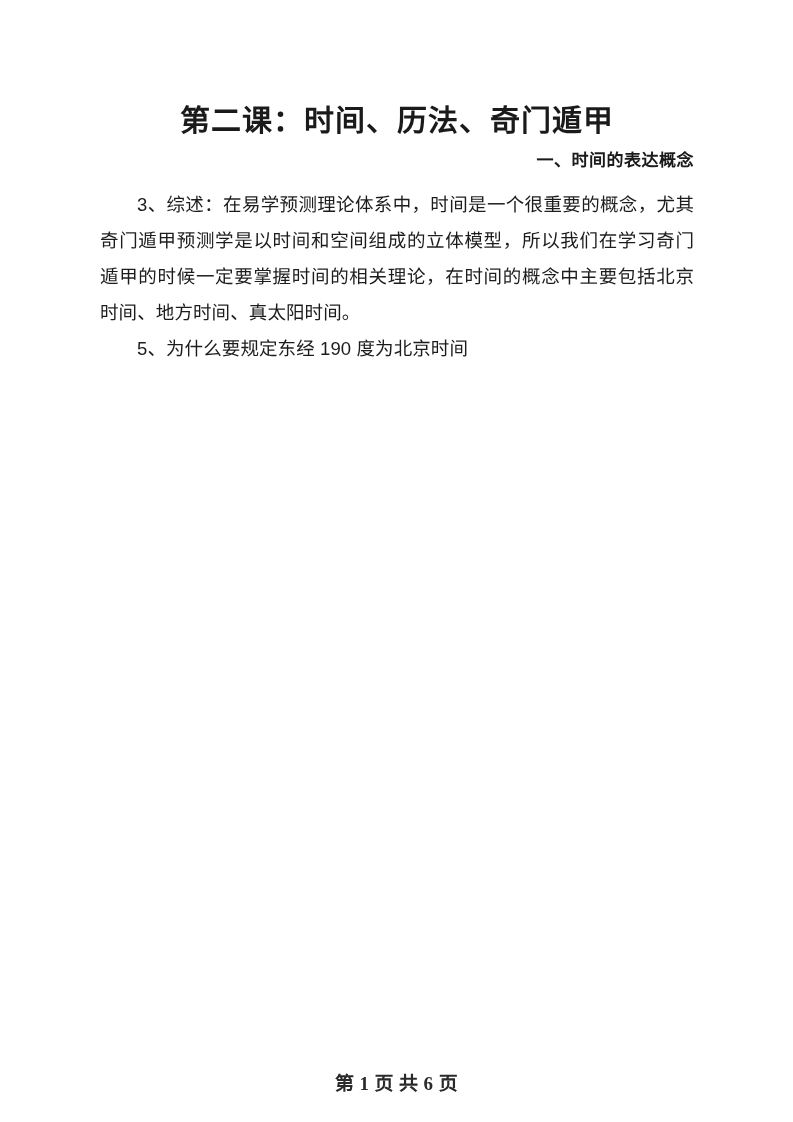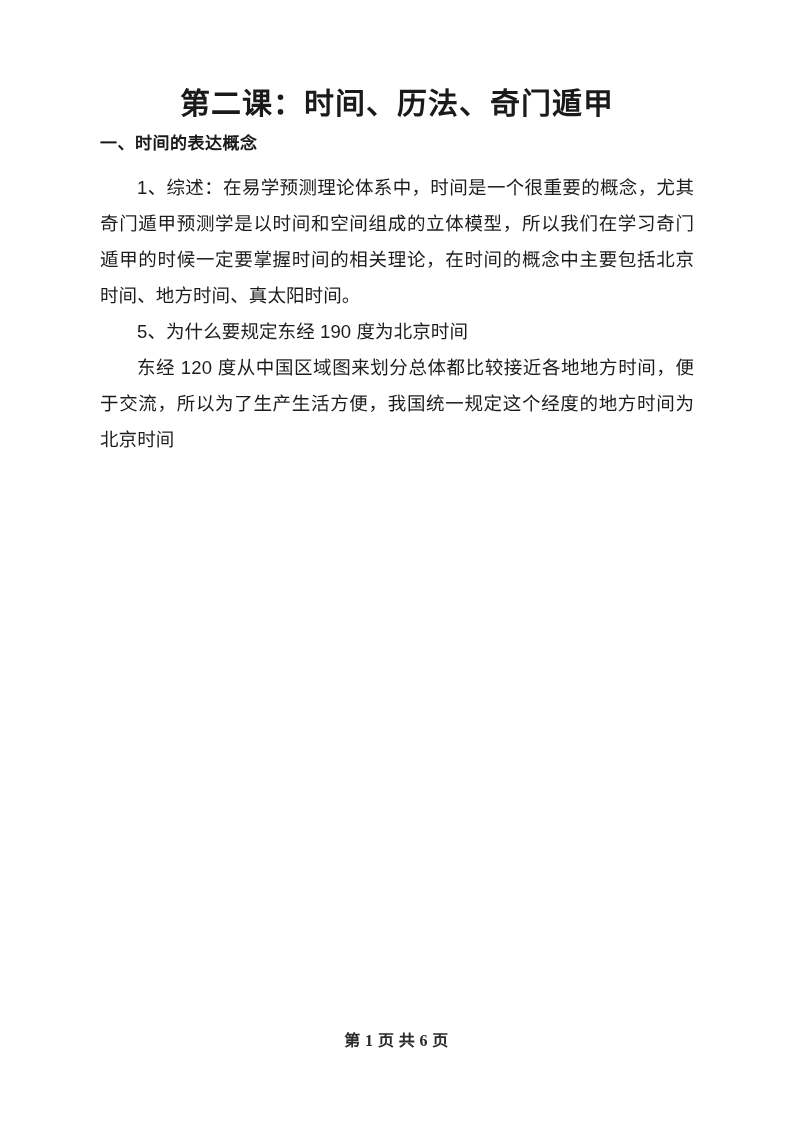--- a/index.html
+++ b/index.html
@@ -6,21 +6,21 @@
   html, body {
     margin: 0;
     padding: 0;
     background: #ffffff;
   }
 
   .page {
     position: relative;
     width: 793px;
     height: 1092px;
-    margin: 0 auto;
+    margin: 17px auto;
     background: #ffffff;
     overflow: hidden;
     box-sizing: border-box;
     border-radius: 15px;
   }
 
   .content {
     position: absolute;
     left: 100px;
     top: 0;
@@ -39,21 +39,21 @@
     letter-spacing: 1px;
     white-space: nowrap;
   }
 
   .doc-subtitle {
     font-family: "Liberation Sans", "DejaVu Sans", sans-serif;
     font-weight: bold;
     font-size: 17px;
     line-height: 24px;
     color: #1a1a1a;
-    text-align: left;
+    text-align: right;
     margin: 0;
     padding-top: 9px;
     letter-spacing: 0.5px;
   }
 
   .body-block {
     margin-top: 14px;
   }
 
   p.para {
@@ -65,45 +65,44 @@
     text-align: justify;
     text-justify: inter-character;
     text-indent: 2em;
     word-break: break-all;
     letter-spacing: 0.1px;
   }
 
   .footer {
     position: absolute;
     left: 0;
-    top: 1033px;
+    top: 1059px;
     width: 793px;
     text-align: center;
     font-family: "Liberation Serif", "DejaVu Serif", serif;
     font-weight: bold;
-    font-size: 16px;
+    font-size: 19px;
     line-height: 16px;
     color: #2a2a2a;
     letter-spacing: 0.4px;
   }
 </style>
 </head>
 <body>
 
 <div class="page">
 
   <div class="content">
 
     <h1 class="doc-title">第二课：时间、历法、奇门遁甲</h1>
 
     <h2 class="doc-subtitle">一、时间的表达概念</h2>
 
     <div class="body-block">
-      <p class="para">1、综述：在易学预测理论体系中，时间是一个很重要的概念，尤其奇门遁甲预测学是以时间和空间组成的立体模型，所以我们在学习奇门遁甲的时候一定要掌握时间的相关理论，在时间的概念中主要包括北京时间、地方时间、真太阳时间。</p>
+      <p class="para">3、综述：在易学预测理论体系中，时间是一个很重要的概念，尤其奇门遁甲预测学是以时间和空间组成的立体模型，所以我们在学习奇门遁甲的时候一定要掌握时间的相关理论，在时间的概念中主要包括北京时间、地方时间、真太阳时间。</p>
       <p class="para">5、为什么要规定东经 190 度为北京时间</p>
-      <p class="para">东经 120 度从中国区域图来划分总体都比较接近各地地方时间，便于交流，所以为了生产生活方便，我国统一规定这个经度的地方时间为北京时间</p>
     </div>
 
   </div>
 
   <div class="footer">第 1 页 共 6 页</div>
 
 </div>
 
 </body></html>

